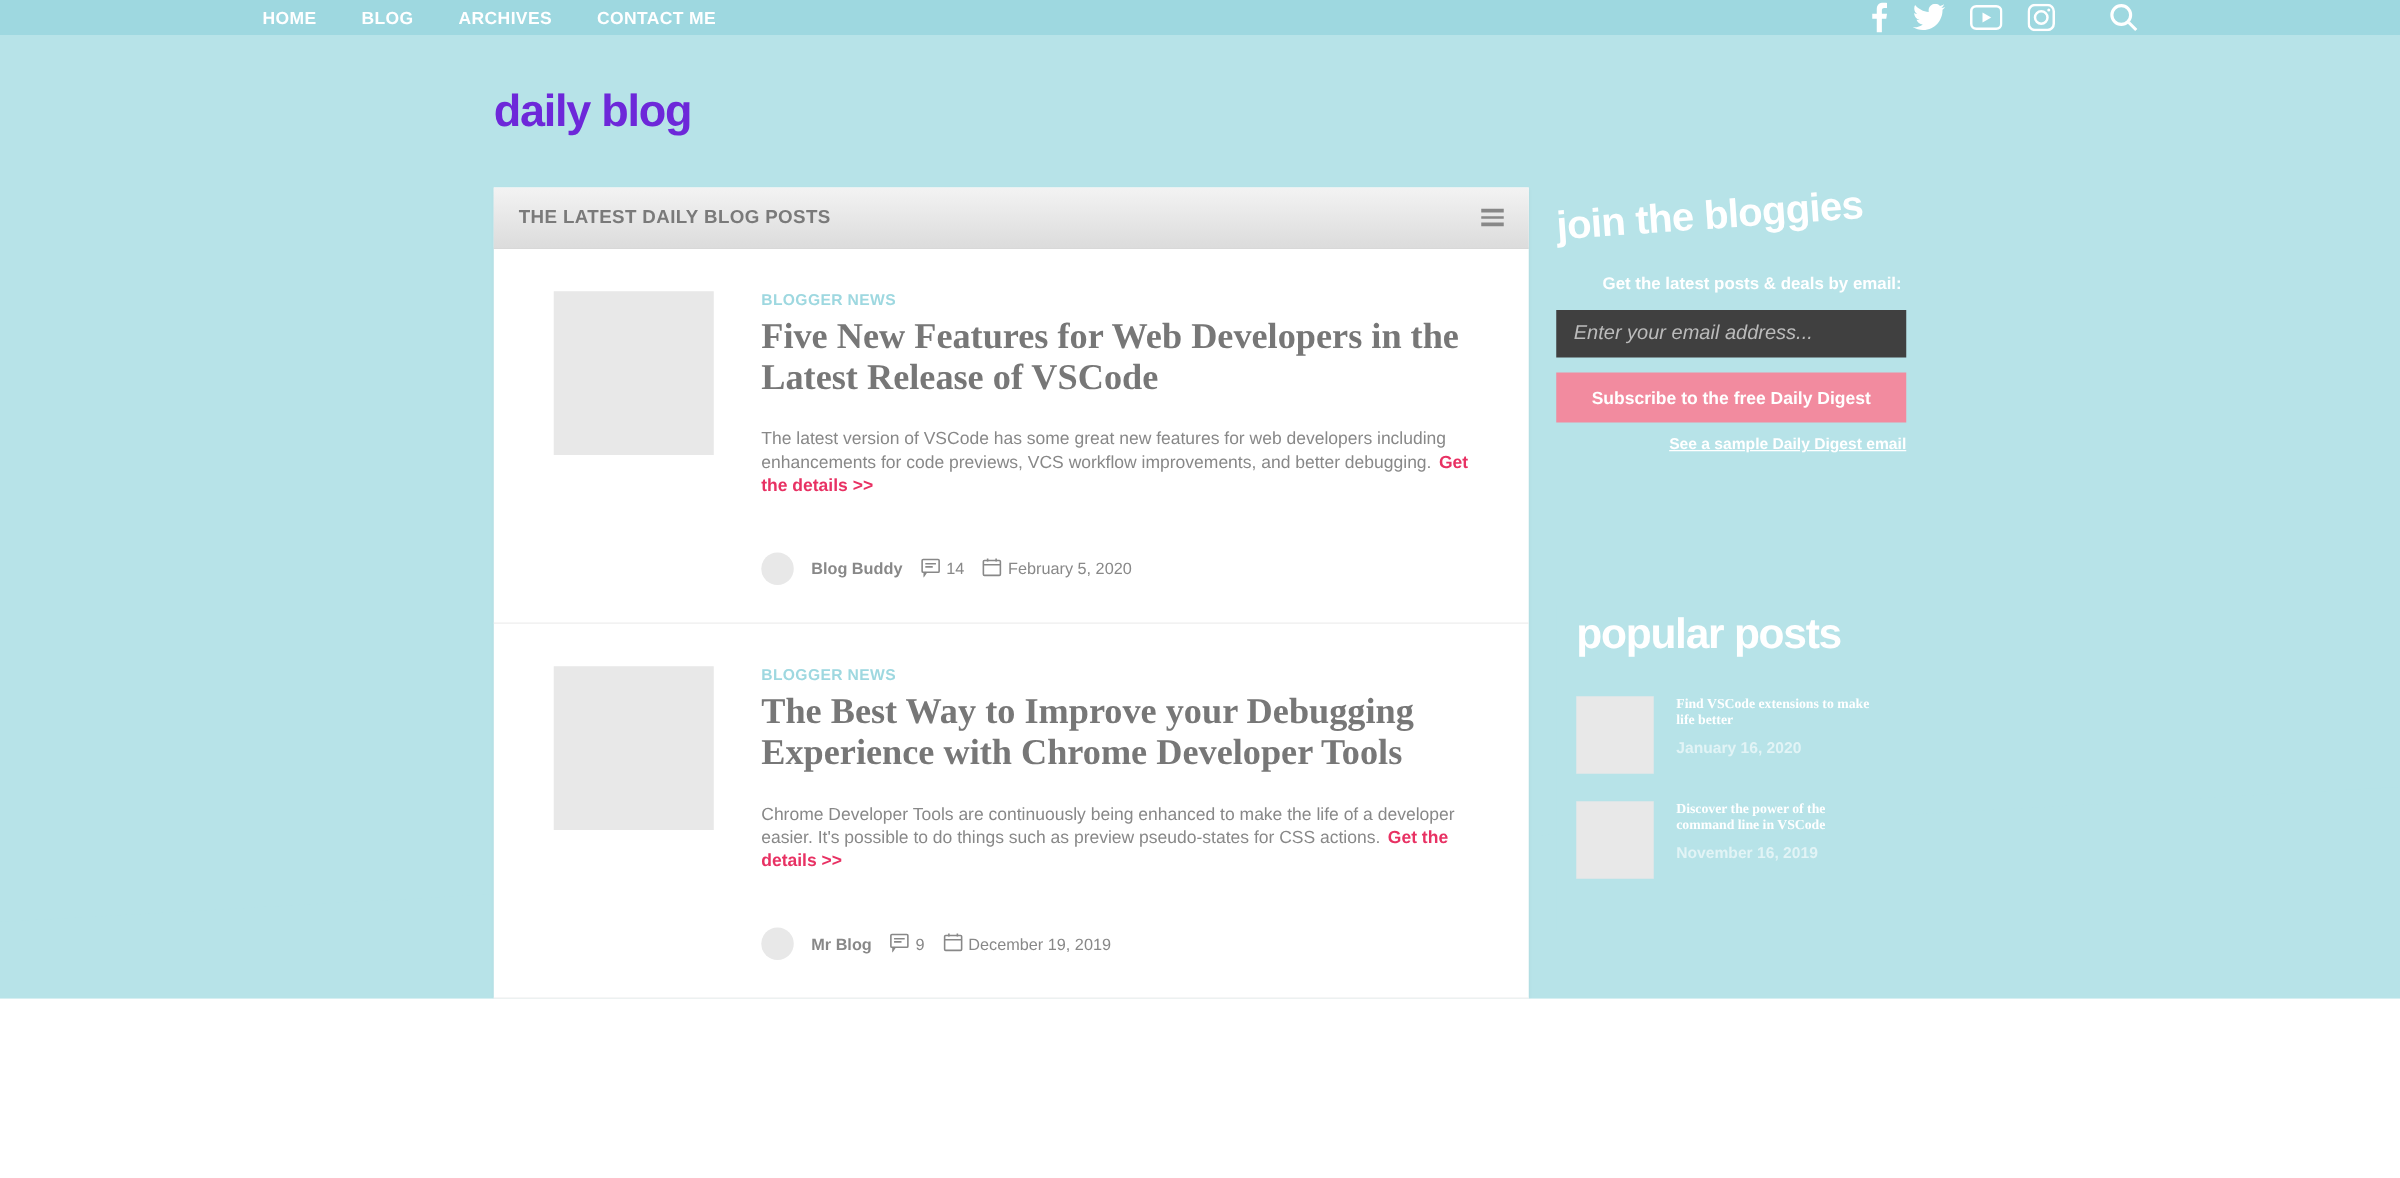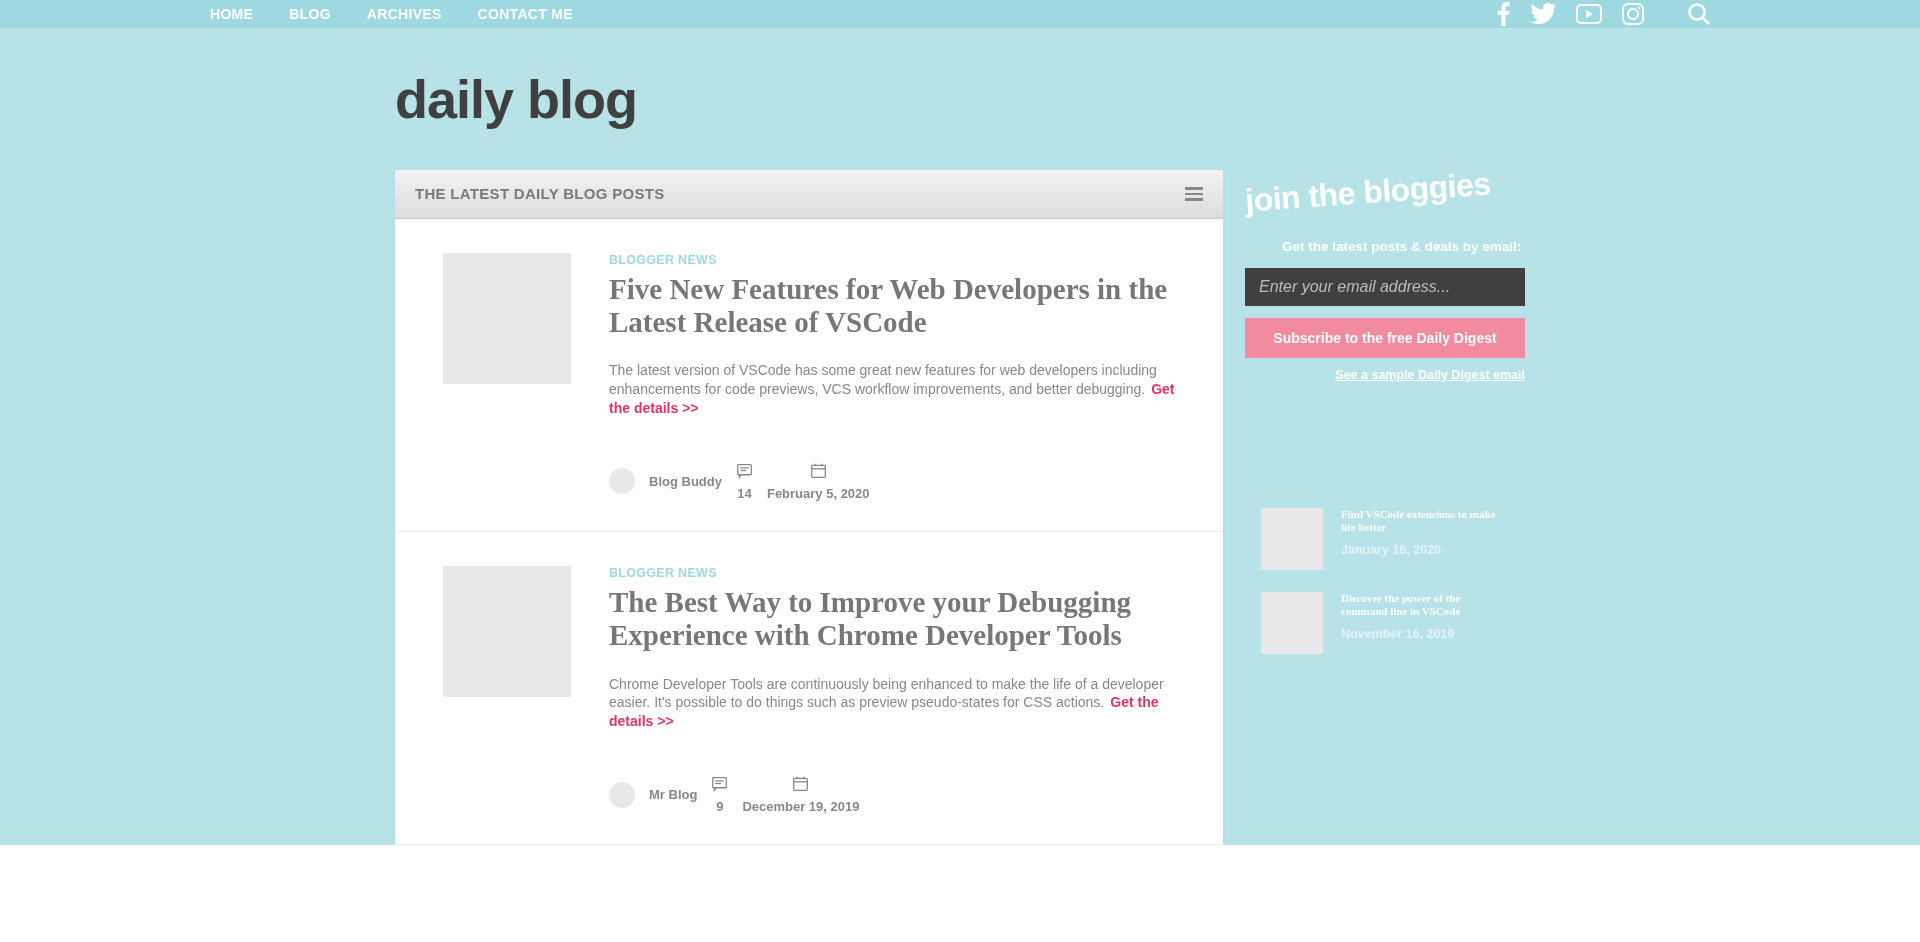--- a/index.html
+++ b/index.html
@@ -5,37 +5,37 @@
 * { margin: 0; padding: 0; box-sizing: border-box; }
 body { font-family: 'Segoe UI', Tahoma, Geneva, Verdana, sans-serif; background: #fff; }
 .top-bar { background: #9ed8e0; height: 28px; display: flex; align-items: center; justify-content: space-between; padding: 0 210px; }
 .nav { display: flex; gap: 36px; }
 .nav-item { color: #fff; font-weight: 700; font-size: 14px; text-decoration: none; letter-spacing: 0.3px; cursor: pointer; }
 .icons { display: flex; align-items: center; gap: 20px; }
 .icon { color: #fff; cursor: pointer; display: flex; align-items: center; }
 .hero-wrap { position: relative; background: #b7e3e8; }
 .hero-bg { position: absolute; inset: 0; background: #b7e3e8; clip-path: polygon(0 0, 100% 0, 100% 78%, 0 92%); z-index: 0; }
 .container { max-width: 1130px; margin: 0 auto; position: relative; z-index: 1; padding-top: 40px; }
-.site-title { color: #404040; font-size: 54px; font-weight: 700; letter-spacing: -1px; padding-bottom: 40px; }
+.site-title { color: #6d28d9; font-size: 36px; font-weight: 700; letter-spacing: -1px; padding-bottom: 40px; }
 .columns { display: flex; gap: 22px; align-items: flex-start; }
 .main { flex: 1; background: #fff; box-shadow: 0 1px 3px rgba(0,0,0,0.05); }
 .feed-header { background: linear-gradient(#f3f3f3,#dcdcdc); padding: 14px 20px; display: flex; justify-content: space-between; align-items: center; border-bottom: 1px solid #ccc; }
 .feed-title { color: #7a7a7a; font-weight: 700; font-size: 15px; letter-spacing: 0.3px; }
 .hamburger div { width: 18px; height: 2.5px; background: #888; margin: 3px 0; }
 .post { display: flex; padding: 34px 30px 30px 48px; gap: 38px; border-bottom: 1px solid #eee; }
 .thumb { width: 128px; height: 131px; background: #e8e8e8; flex-shrink: 0; }
 .post-body { flex: 1; }
 .category { color: #9ed8e0; font-weight: 700; font-size: 12.5px; letter-spacing: 0.3px; display: block; margin-bottom: 6px; }
 .post-title { color: #777; font-family: Georgia, 'Times New Roman', serif; font-size: 29px; font-weight: 700; line-height: 1.15; margin-bottom: 22px; cursor: pointer; }
 .excerpt { color: #888; font-size: 14px; line-height: 1.35; }
 .read-more { color: #e83163; font-weight: 700; font-size: 14px; cursor: pointer; margin-left: 6px; }
 .meta { display: flex; align-items: center; gap: 14px; margin-top: 44px; }
 .avatar { width: 26px; height: 26px; background: #e8e8e8; border-radius: 50%; }
 .author { color: #888; font-weight: 700; font-size: 13px; }
-.meta-item { display: flex; align-items: center; gap: 4px; color: #888; font-size: 13px; font-weight: 700; flex-direction: column; }
+.meta-item { display: flex; align-items: center; gap: 4px; color: #888; font-size: 13px; font-weight: 400; }
 .meta-icon svg { width: 17px; height: 17px; stroke: #888; fill: none; stroke-width: 1.5; }
 .sidebar { width: 280px; flex-shrink: 0; }
 .signup { padding: 4px 0 28px; }
 .signup-title { color: #fff; font-size: 32px; font-weight: 700; transform: rotate(-4deg); display: inline-block; margin-bottom: 28px; letter-spacing: -0.5px; }
 .signup-sub { color: #fff; font-weight: 700; font-size: 13.5px; margin-bottom: 14px; margin-left: 37px; }
 .email-input { width: 100%; padding: 10px 14px; border: none; font-size: 16px; font-style: italic; color: #999; background: #404040; margin-bottom: 12px; }
 .email-input::placeholder { color: #bbb; font-style: italic; }
 .subscribe-btn { width: 100%; background: #f28b9f; color: #fff; border: none; padding: 12px; font-weight: 700; font-size: 14px; cursor: pointer; margin-bottom: 10px; }
 .sample-link { color: #fff; font-size: 12.5px; font-weight: 700; text-decoration: underline; display: block; text-align: right; cursor: pointer; }
 .popular { background: #b7e3e8; padding: 4px 16px 20px; margin-top: 94px; }
@@ -170,20 +170,21 @@
       <aside class="sidebar">
         <div class="signup">
           <h3 class="signup-title">join the bloggies</h3>
           <p class="signup-sub">Get the latest posts &amp; deals by email:</p>
           <input class="email-input" type="email" placeholder="Enter your email address..." style="">
           <button class="subscribe-btn">Subscribe to the free Daily Digest</button>
           <a class="sample-link">See a sample Daily Digest email</a>
         </div>
 
         <div class="popular">
+          <h3 class="popular-title">popular posts</h3>
           <div class="pop-item">
             <div class="pop-thumb"></div>
             <div class="pop-body">
               <h4 class="pop-title">Find VSCode extensions to make life better</h4>
               <span class="pop-date">January 16, 2020</span>
             </div>
           </div>
           <div class="pop-item">
             <div class="pop-thumb"></div>
             <div class="pop-body">

